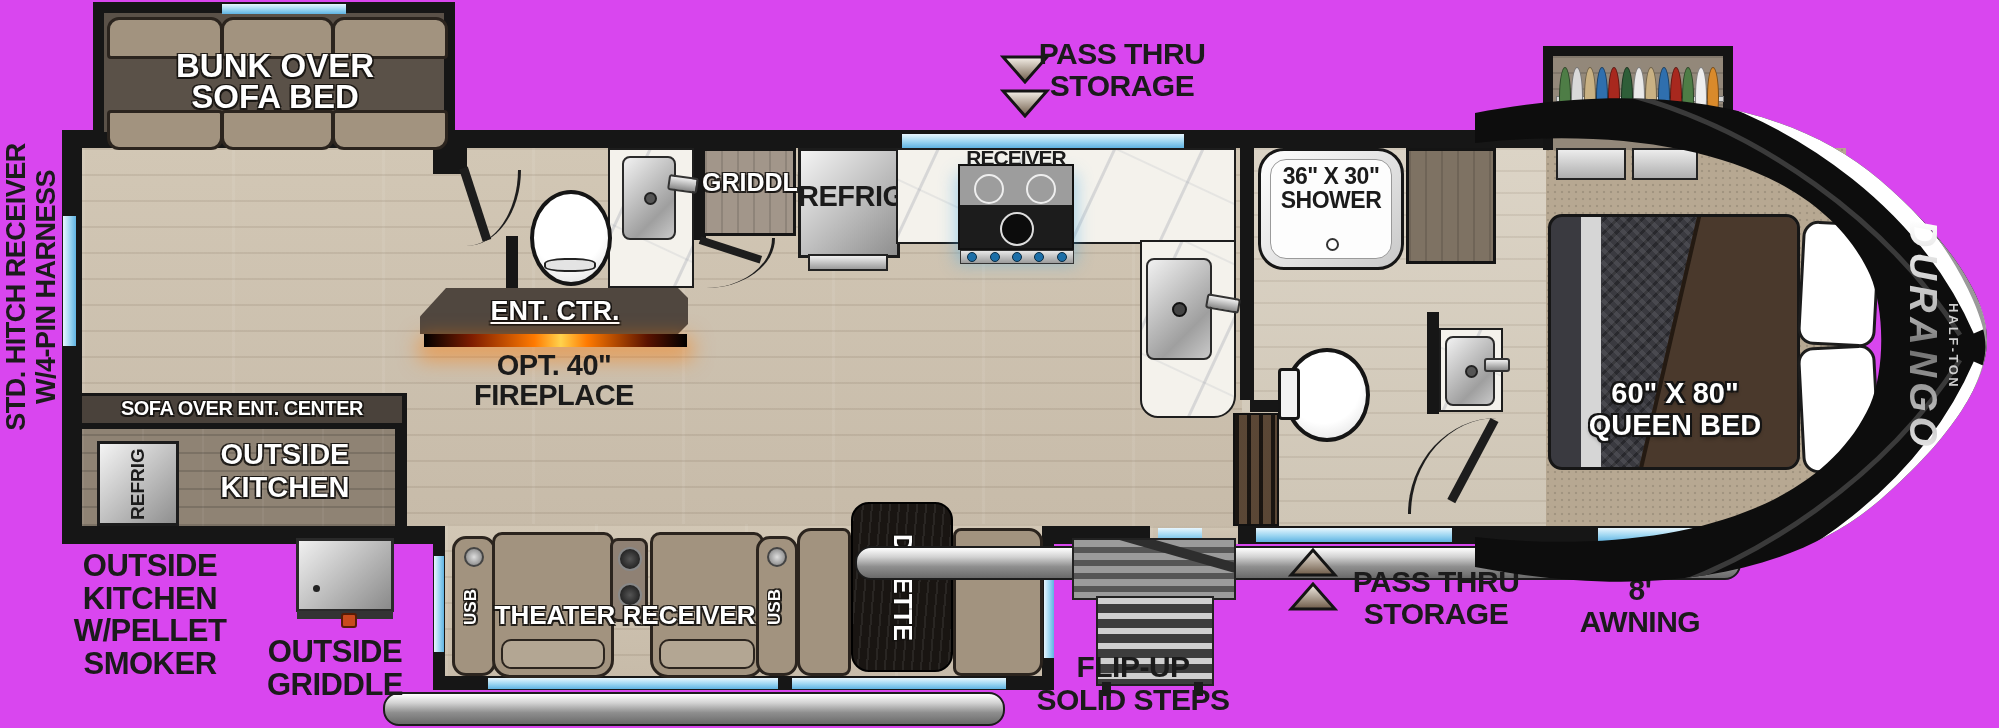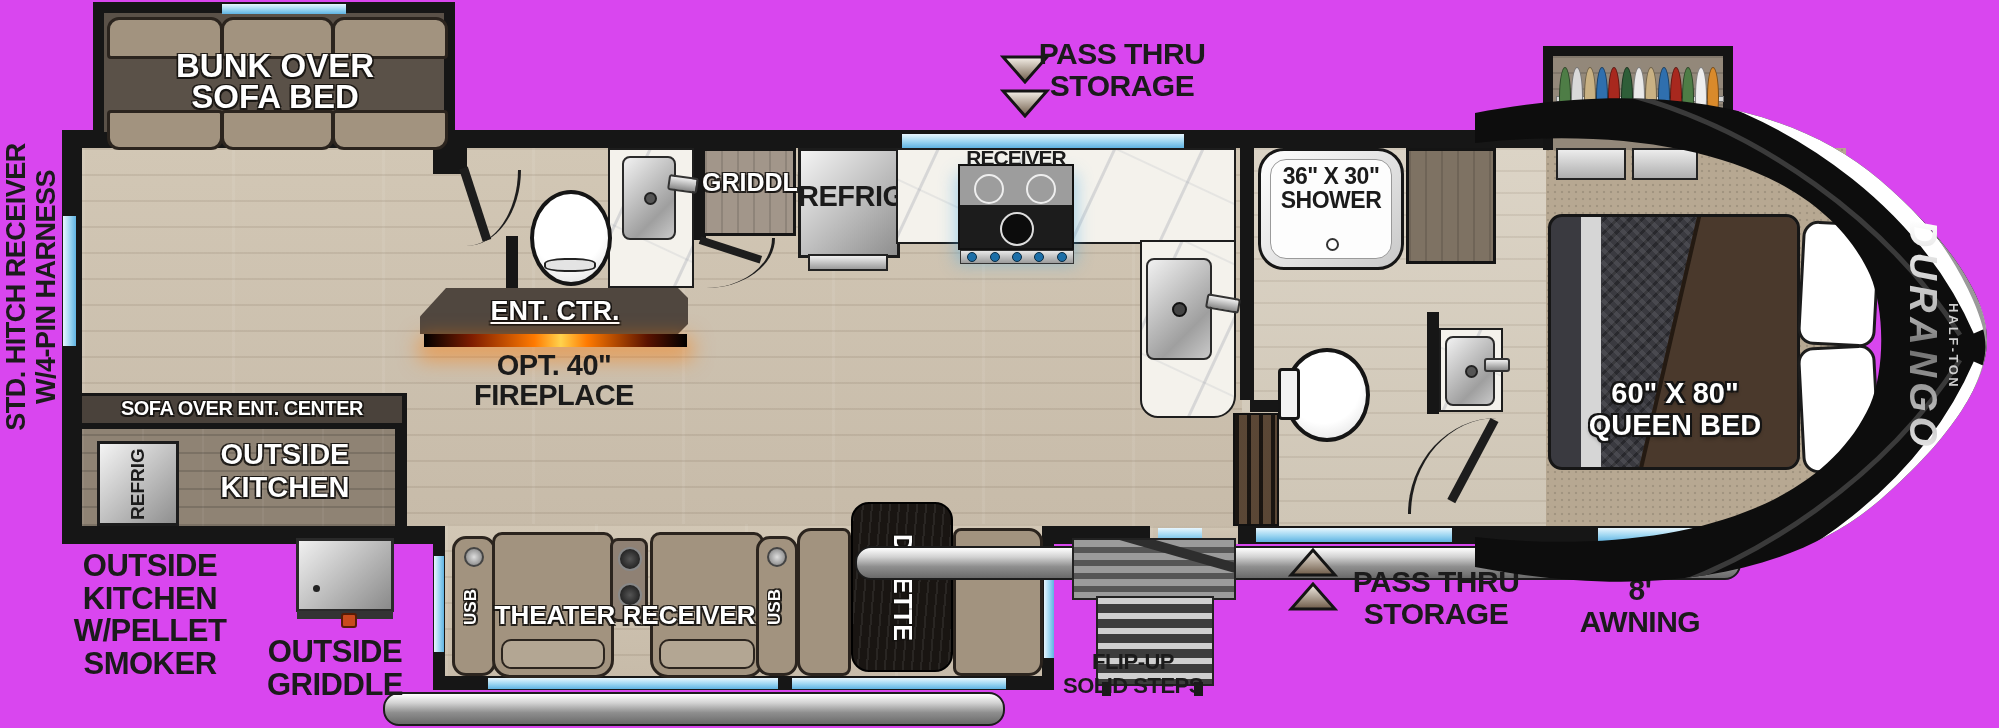--- a/index.html
+++ b/index.html
@@ -264,21 +264,21 @@
   </svg>
 
   <div class="a lblB pre" style="left:-156px;top:255px;width:380px;height:64px;font-size:27px;line-height:1.1;transform:rotate(-90deg);">STD. HITCH RECEIVER
 W/4-PIN HARNESS</div>
   <div class="a lblB pre" style="left:1032px;top:38px;width:180px;font-size:30px;line-height:1.05;">PASS THRU
 STORAGE</div>
   <div class="a lblB pre" style="left:1336px;top:566px;width:200px;font-size:30px;line-height:1.05;">PASS THRU
 STORAGE</div>
   <div class="a lblB pre" style="left:1555px;top:574px;width:170px;font-size:30px;line-height:1.05;">8'
 AWNING</div>
-  <div class="a lblB pre" style="left:1008px;top:650px;width:250px;font-size:22px;line-height:1.1;">FLIP-UP
+  <div class="a lblB pre" style="left:1008px;top:650px;width:250px;font-size:30px;line-height:1.1;">FLIP-UP
 SOLID STEPS</div>
   <div class="a lblB pre" style="left:30px;top:550px;width:240px;font-size:31px;line-height:1.05;">OUTSIDE
 KITCHEN
 W/PELLET
 SMOKER</div>
   <div class="a lblB pre" style="left:240px;top:636px;width:190px;font-size:31px;line-height:1.05;">OUTSIDE
 GRIDDLE</div>
 
   <svg class="a" style="left:1460px;top:85px;" width="539" height="525" viewBox="0 0 539 525">
     <defs>

